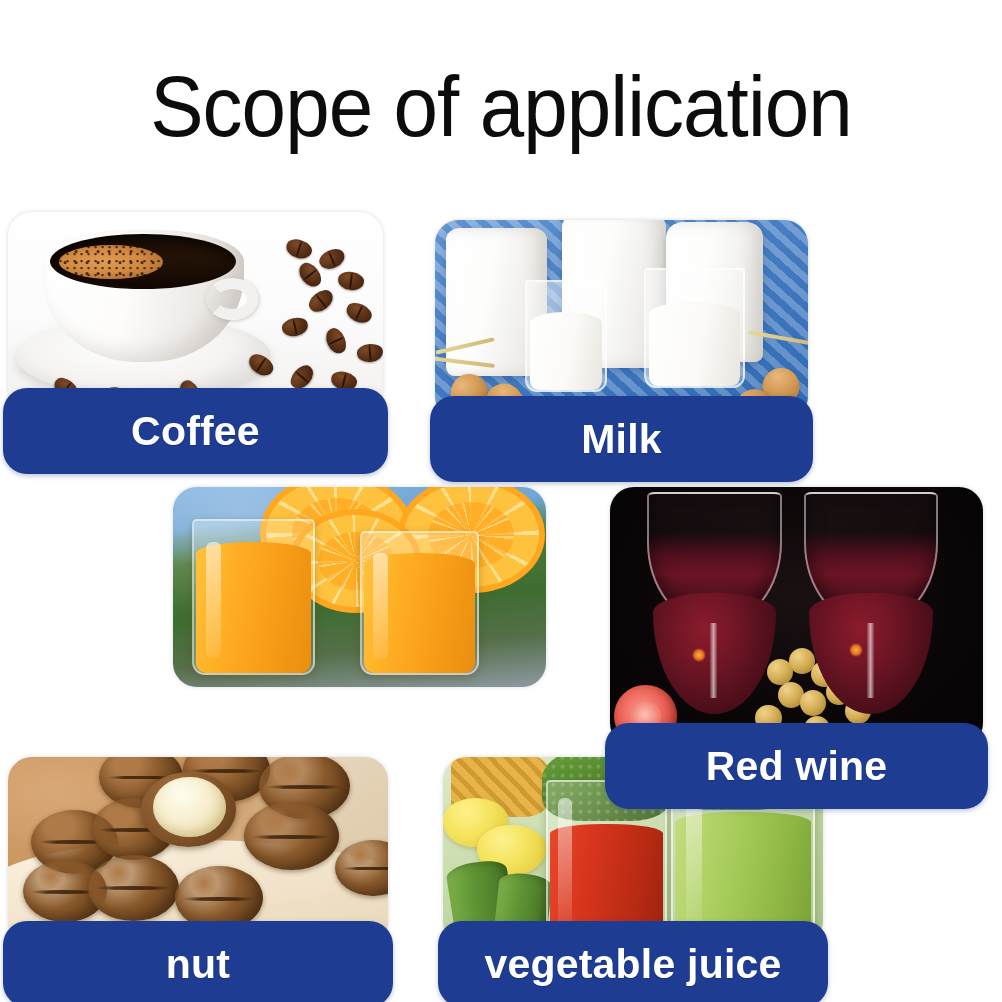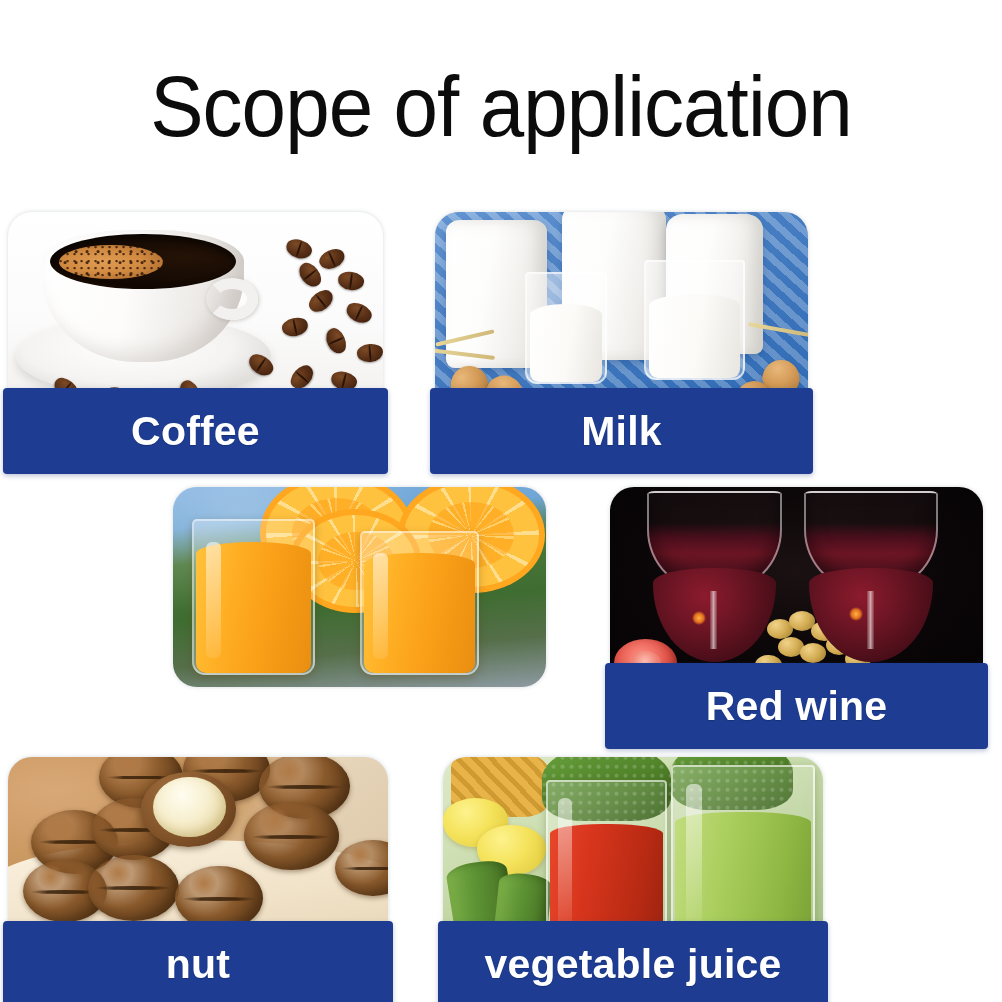--- a/index.html
+++ b/index.html
@@ -53,21 +53,21 @@
     box-shadow: 0 0 4px rgba(120,130,150,0.30);
   }
 
   .card-label {
     position: absolute;
     left: 0;
     right: 0;
     bottom: 0;
     height: 86px;
     background: #1d3c92;
-    border-radius: 4px;
+    border-radius: 24px;
     display: flex;
     align-items: center;
     justify-content: center;
     box-shadow: 0 2px 5px rgba(70,90,140,0.35);
     z-index: 5;
   }
   .card-label-text {
     color: #ffffff;
     font-size: 41px;
     font-weight: 600;
@@ -355,21 +355,21 @@
         <div class="bean" style="left:24%; top:88%; width:7%; height:9%; transform:rotate(-20deg);"></div>
         <div class="bean" style="left:45%; top:86%; width:7%; height:9%; transform:rotate(62deg);"></div>
         <div class="bean" style="left:57%; top:90%; width:7%; height:9%; transform:rotate(-30deg);"></div>
       </div>
     </div>
     <div class="card-label">
       <span class="card-label-text">Coffee</span>
     </div>
   </div>
 
-  <div class="card" style="left:430px; top:212px; width:383px; height:262px;">
+  <div class="card" style="left:430px; top:220px; width:383px; height:262px;">
     <div class="card-photo">
       <div class="scene sc-milk">
         <div class="milk-jar" style="left:3%; top:4%; width:27%; height:74%; border-radius:14% 14% 9% 9% / 8% 8% 6% 6%;"></div>
         <div class="milk-jar" style="left:34%; top:-4%; width:28%; height:78%; border-radius:16% 16% 8% 8% / 10% 10% 6% 6%;"></div>
         <div class="milk-jar" style="left:62%; top:1%; width:26%; height:70%; border-radius:18% 18% 8% 8% / 11% 11% 6% 6%;"></div>
         <div class="milk-glass" style="left:24%; top:30%; width:22%; height:56%;"></div>
         <div class="milk-glass" style="left:56%; top:24%; width:27%; height:60%;"></div>
         <div class="straw" style="left:0%; top:62%; width:16%; height:4px; transform:rotate(-13deg);"></div>
         <div class="straw" style="left:-2%; top:70%; width:18%; height:4px; transform:rotate(7deg);"></div>
         <div class="straw" style="left:84%; top:58%; width:18%; height:4px; transform:rotate(10deg);"></div>
@@ -389,21 +389,21 @@
       <div class="scene sc-oj">
         <div class="oj-slice" style="left:25%; top:-4%; width:38%; height:54%;"></div>
         <div class="oj-slice" style="left:62%; top:-2%; width:36%; height:52%;"></div>
         <div class="oj-slice" style="left:33%; top:14%; width:32%; height:46%;"></div>
         <div class="oj-glass" style="left:5%; top:16%; width:33%; height:78%;"></div>
         <div class="oj-glass" style="left:50%; top:22%; width:32%; height:72%;"></div>
       </div>
     </div>
   </div>
 
-  <div class="card" style="left:605px; top:487px; width:383px; height:262px;">
+  <div class="card" style="left:605px; top:487px; width:383px; height:322px;">
     <div class="card-photo">
       <div class="scene sc-wine">
         <div class="grape" style="left:42%; top:66%; width:7%; height:10%;"></div>
         <div class="grape" style="left:48%; top:62%; width:7%; height:10%;"></div>
         <div class="grape" style="left:54%; top:67%; width:7%; height:10%;"></div>
         <div class="grape" style="left:45%; top:75%; width:7%; height:10%;"></div>
         <div class="grape" style="left:51%; top:78%; width:7%; height:10%;"></div>
         <div class="grape" style="left:58%; top:74%; width:7%; height:10%;"></div>
         <div class="grape" style="left:63%; top:81%; width:7%; height:10%;"></div>
         <div class="grape" style="left:39%; top:84%; width:7%; height:10%;"></div>

